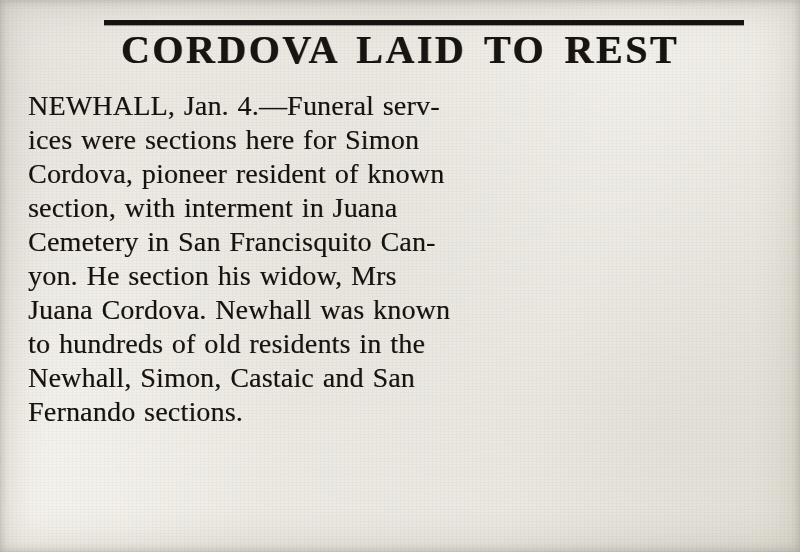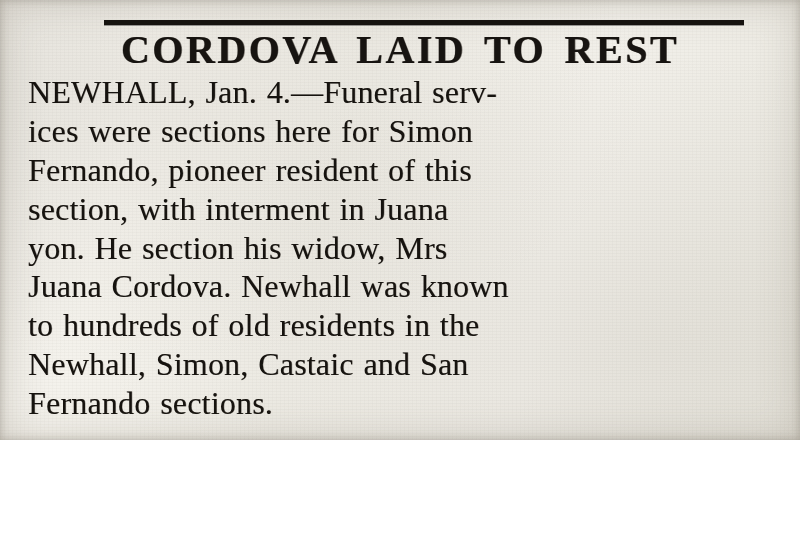--- a/index.html
+++ b/index.html
@@ -11,21 +11,21 @@
     height: 552px;
     background: #ffffff;
     font-family: "Liberation Serif", serif;
     overflow: hidden;
   }
 
   
   .clipping {
     position: relative;
     width: 800px;
-    height: 440px;
+    height: 552px;
     box-sizing: border-box;
     background:
       radial-gradient(ellipse at 18% 22%, rgba(120,110,95,0.08) 0%, rgba(255,255,255,0) 55%),
       radial-gradient(ellipse at 82% 78%, rgba(120,110,95,0.09) 0%, rgba(255,255,255,0) 60%),
       linear-gradient(105deg, #eceae4 0%, #f4f2ec 18%, #efede6 42%, #f2f0ea 68%, #e9e7df 100%);
     filter: none;
   }
 
   
   .grain {
@@ -73,26 +73,26 @@
     letter-spacing: 2.5px;
     color: #171411;
     margin: 2px 0 2px 0;
     line-height: 1.05;
     text-shadow: 0.6px 0.4px 0 rgba(40,35,28,0.55), -0.4px 0.3px 0 rgba(40,35,28,0.35);
     word-spacing: 6px;
   }
 
   .body-text {
     font-family: "Liberation Serif", serif;
-    font-size: 32px;
+    font-size: 28px;
     line-height: 1.215;
     color: #16130f;
     text-align: justify;
     text-justify: inter-word;
-    margin: 2px 0 0 0;
+    margin: 18px 0 0 0;
     padding: 0 2px;
     letter-spacing: 0.2px;
     word-spacing: 1.5px;
     text-shadow: 0.5px 0.35px 0 rgba(45,38,30,0.45);
   }
 
   
   .body-text, .headline {
     -webkit-font-smoothing: none;
   }
@@ -108,22 +108,23 @@
 <div class="clipping">
   <div class="content">
 
     <div class="rule"></div>
 
     <div class="headline">CORDOVA LAID TO REST</div>
 
     <div class="body-text">
       <span class="line">NEWHALL, Jan. 4.—Funeral serv-</span>
       <span class="line">ices were sections here for Simon</span>
-      <span class="line">Fernando, pioneer resident of this</span>
+      <span class="line">Cordova, pioneer resident of known</span>
       <span class="line">section, with interment in Juana</span>
+      <span class="line">Cemetery in San Francisquito Can-</span>
       <span class="line">yon. He section his widow, Mrs</span>
       <span class="line">Juana Cordova. Newhall was known</span>
       <span class="line">to hundreds of old residents in the</span>
       <span class="line">Newhall, Simon, Castaic and San</span>
       <span class="line">Fernando sections.</span>
     </div>
 
   </div>
   <div class="grain"></div>
   <div class="edge-shade"></div>

